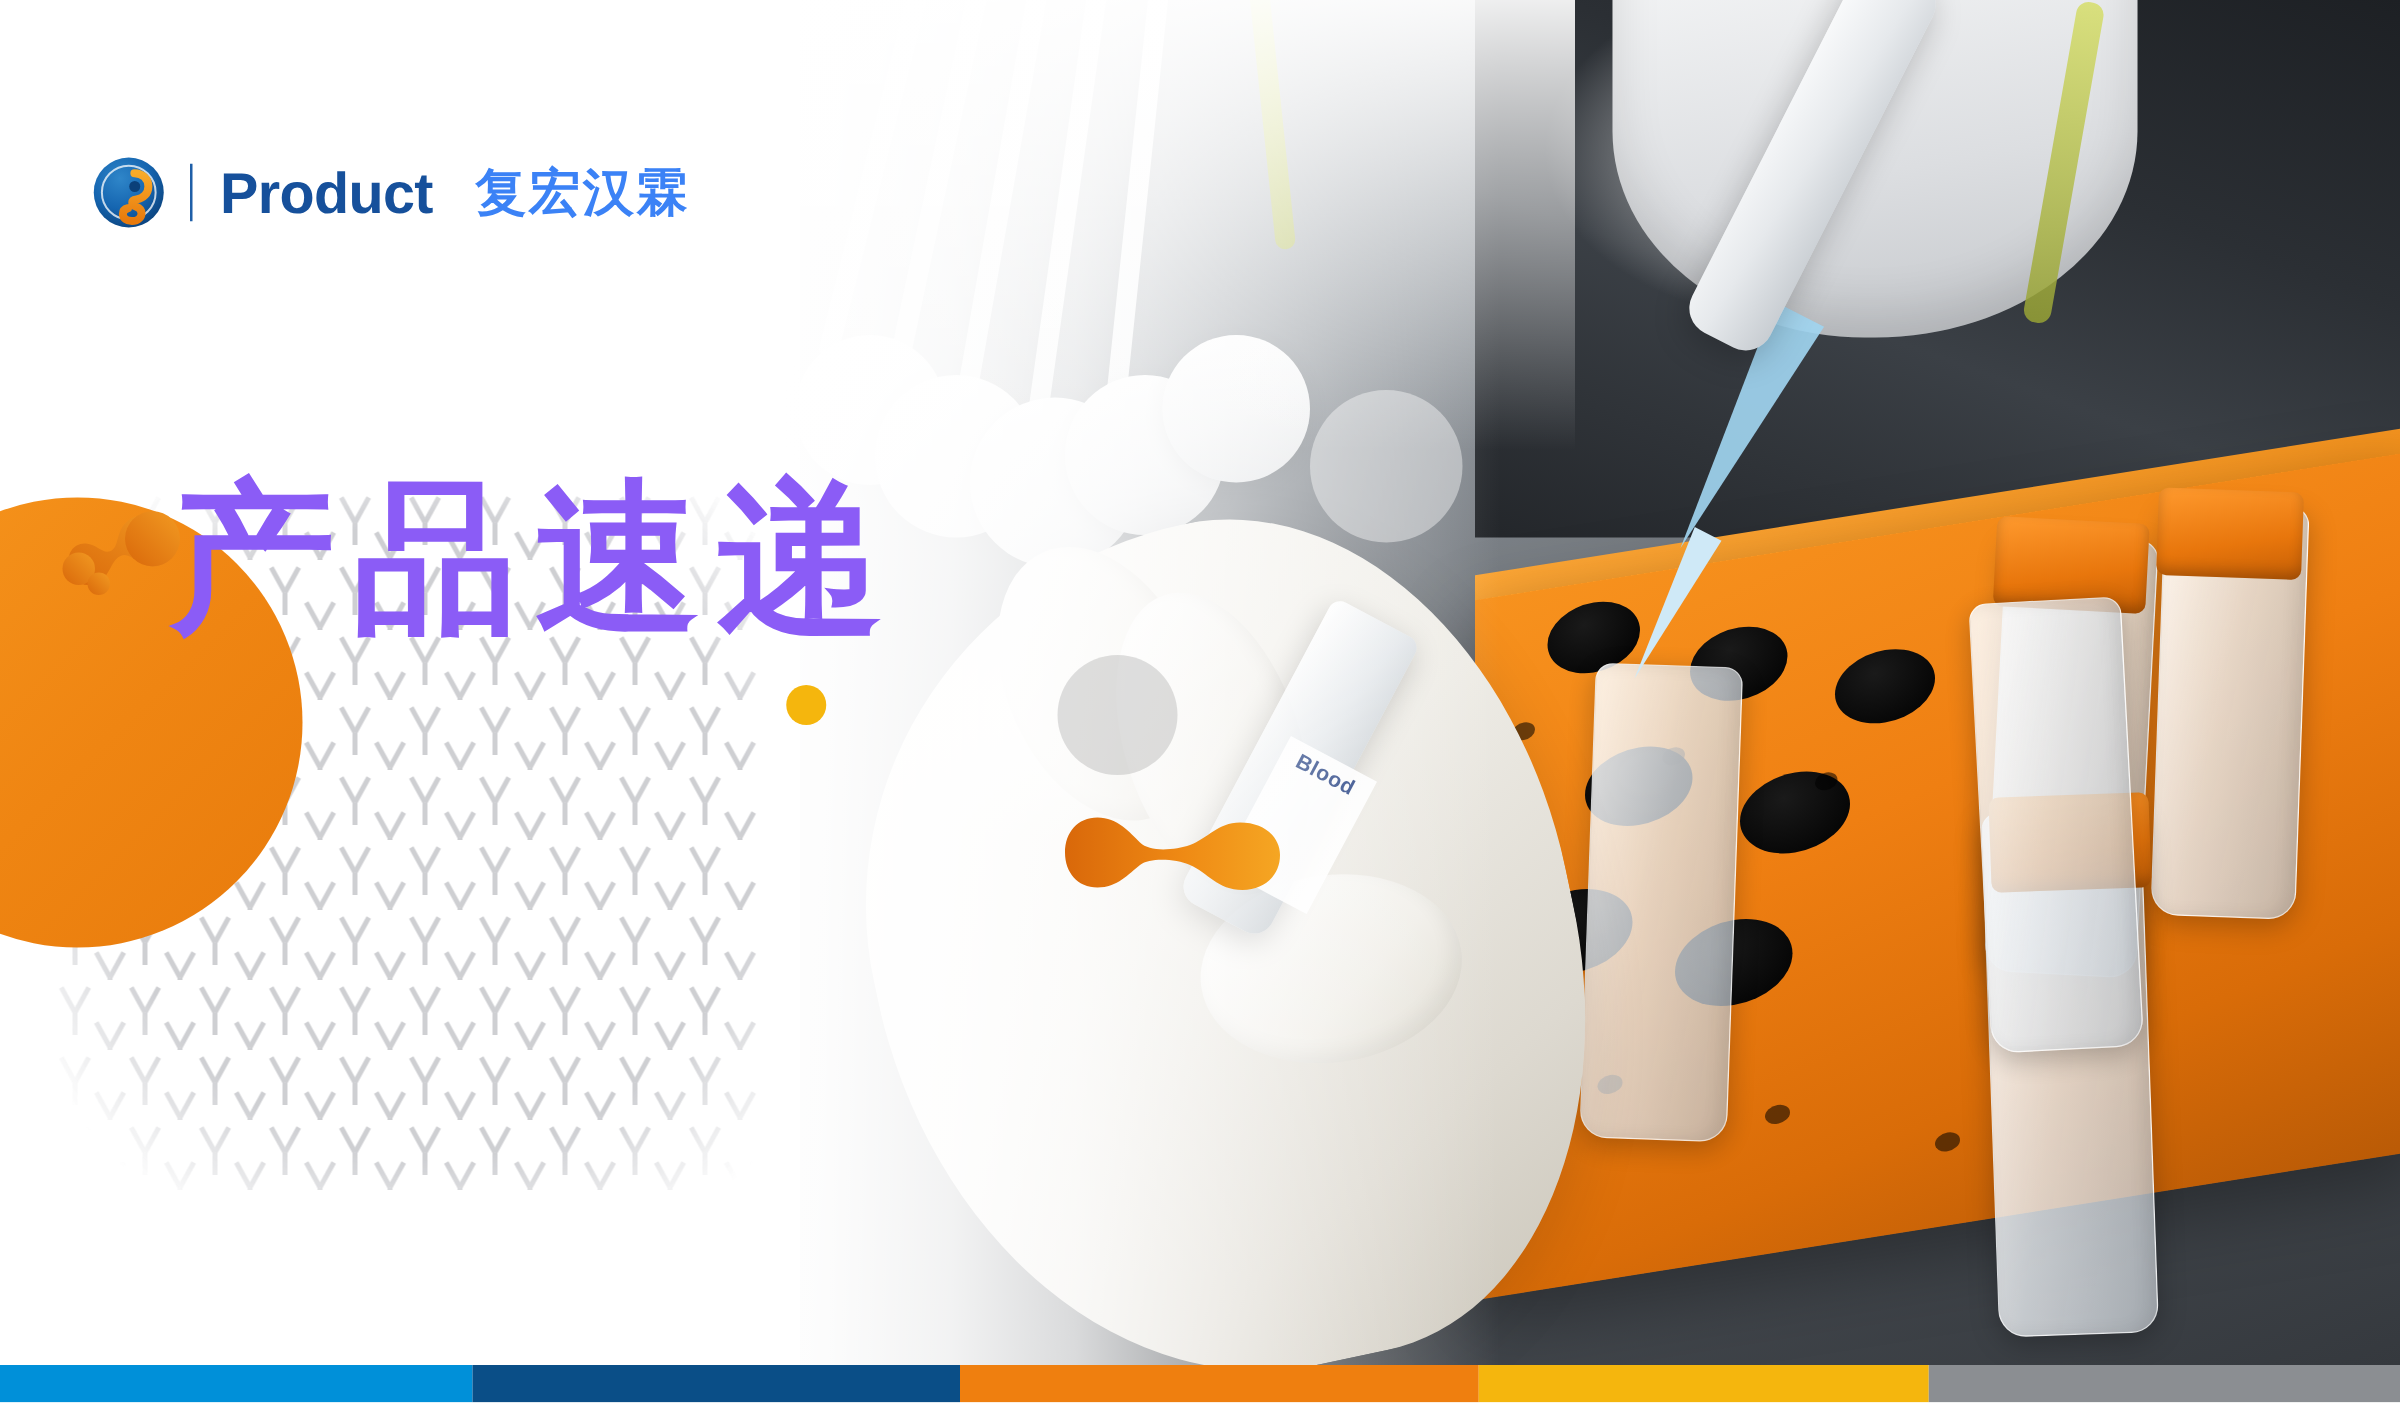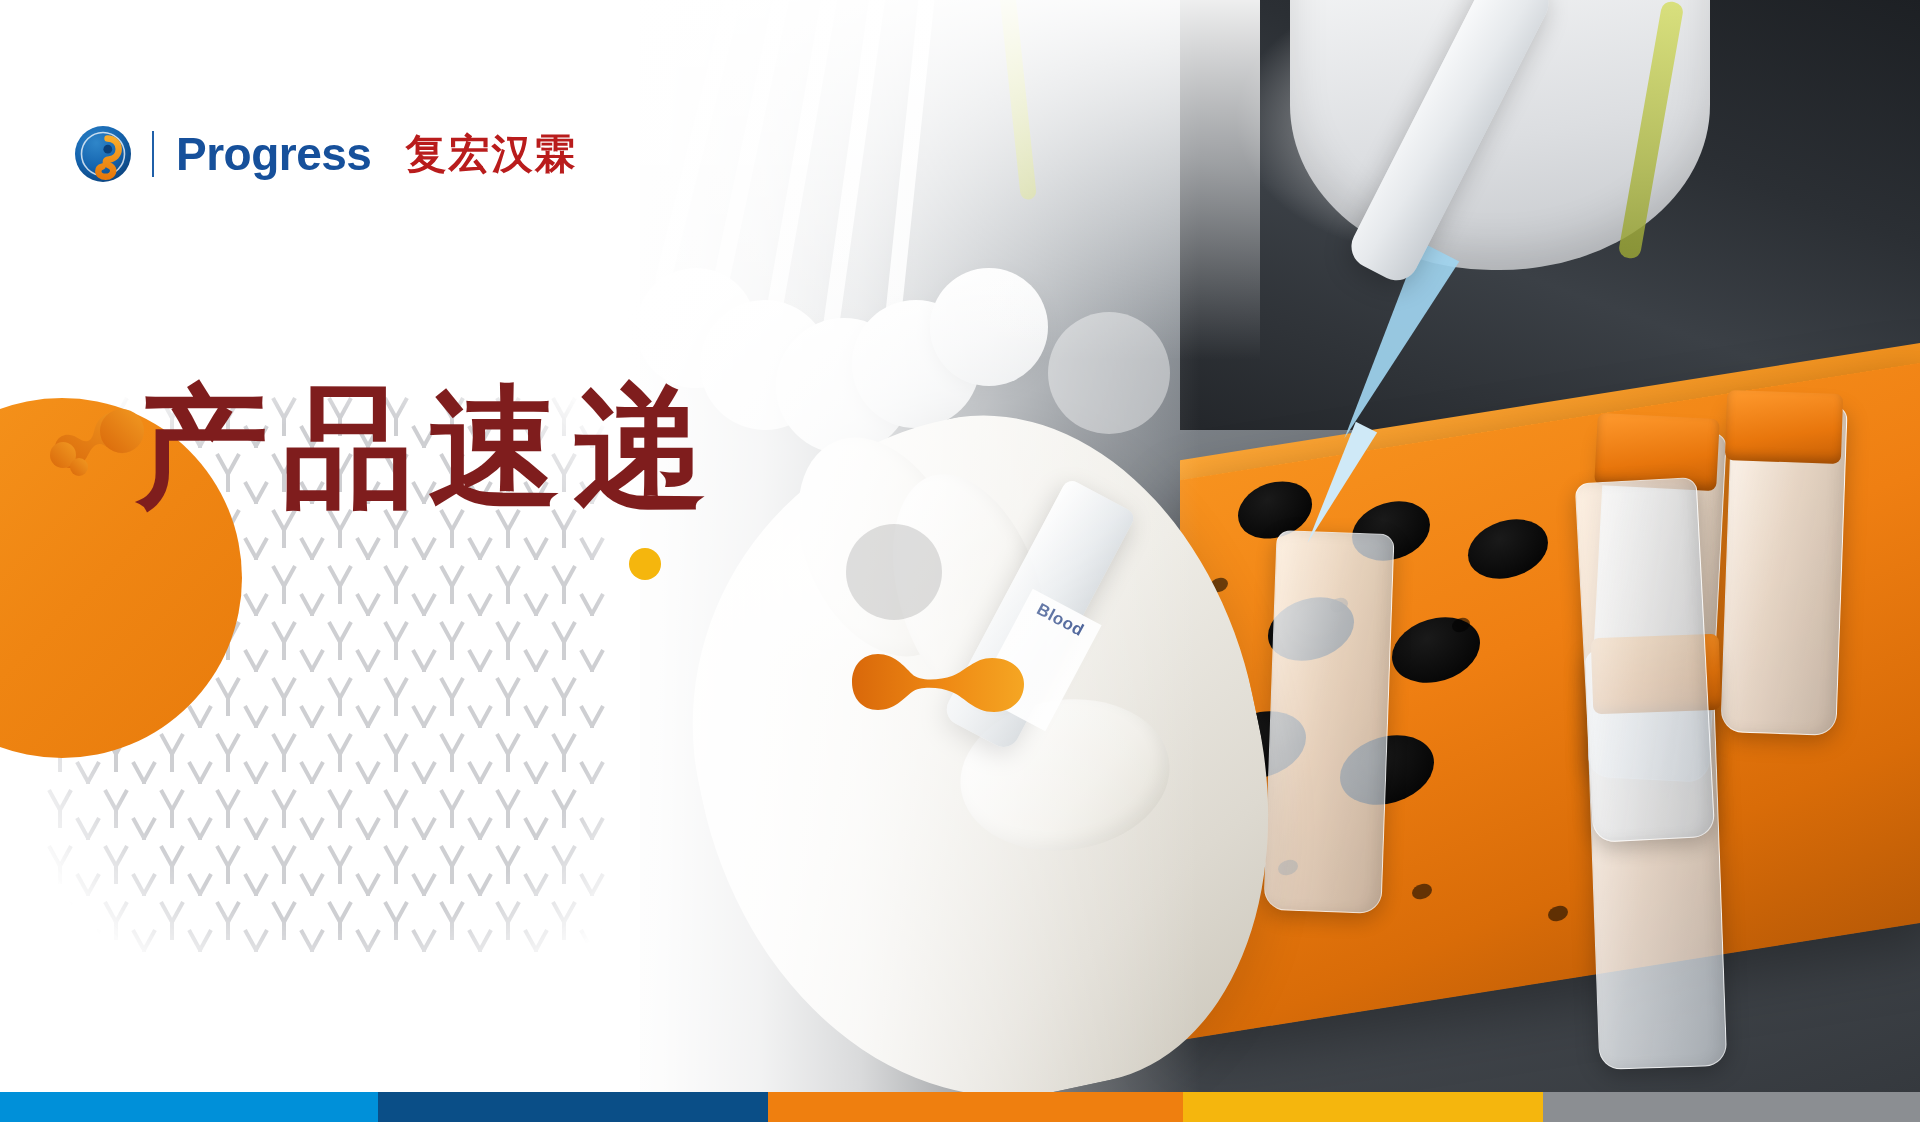--- a/index.html
+++ b/index.html
@@ -256,32 +256,32 @@
     flex:none;
   }
   .logo-word {
     font-size:46px; font-weight:bold;
     color:#16509b;
     letter-spacing:-.5px;
     line-height:1;
   }
   .logo-cn {
     font-size:41px; font-weight:bold;
-    color:#b91c1c;
+    color:#3b82f6;
     margin-left:34px;
     letter-spacing:2px;
     line-height:1;
     font-family:"DejaVu Sans", sans-serif;
   }
 
   
   .title-cn {
     position:absolute; left:136px; top:372px;
     font-size:132px; font-weight:bold;
-    color:#7f1d1d;
+    color:#8b5cf6;
     letter-spacing:14px;
     line-height:1.15;
     font-family:"DejaVu Sans", sans-serif;
     white-space:nowrap;
   }
   .title-en {
     position:absolute; left:150px; top:522px;
     font-size:54px; font-weight:bold; font-style:italic;
     color:#808080;
     letter-spacing:.5px;
@@ -427,21 +427,21 @@
       </defs>
       <circle cx="29" cy="29" r="28" fill="url(#lgblue)"></circle>
       <circle cx="29" cy="29" r="21.5" fill="none" stroke="#ffffff" stroke-width="1.6" opacity=".75"></circle>
       <path d="M33.5,13.5 c6.4,0 11.2,4.6 11.2,10.6 c0,5.8 -4.2,9.8 -9.6,10.4
                c-2.1,.2 -3.3,1.1 -3.3,2.6 c0,1.6 1.3,2.4 3,3.1
                c2.6,1.1 4.4,2.6 4.4,5.3 c0,3.6 -3.2,6.3 -7.6,6.3
                c-4.2,0 -7.3,-2.4 -7.3,-5.6 c0,-2.4 1.6,-4 4,-4.6" fill="none" stroke="url(#lgor)" stroke-width="6.4" stroke-linecap="round"></path>
       <circle cx="33.8" cy="24.2" r="4.4" fill="#0b4079"></circle>
     </svg>
     <span class="logo-divider"></span>
-    <span class="logo-word">Progress</span>
+    <span class="logo-word">Product</span>
     <span class="logo-cn">复宏汉霖</span>
   </div>
 
   <div class="title-cn">产品速递</div>
 
   <div class="bottom-bar">
     <div class="bar-seg" style="width:378px;background:#0090d9;"></div>
     <div class="bar-seg" style="width:390px;background:#0a4e87;"></div>
     <div class="bar-seg" style="width:415px;background:#ef7f0f;"></div>
     <div class="bar-seg" style="width:360px;background:#f5b60d;"></div>

